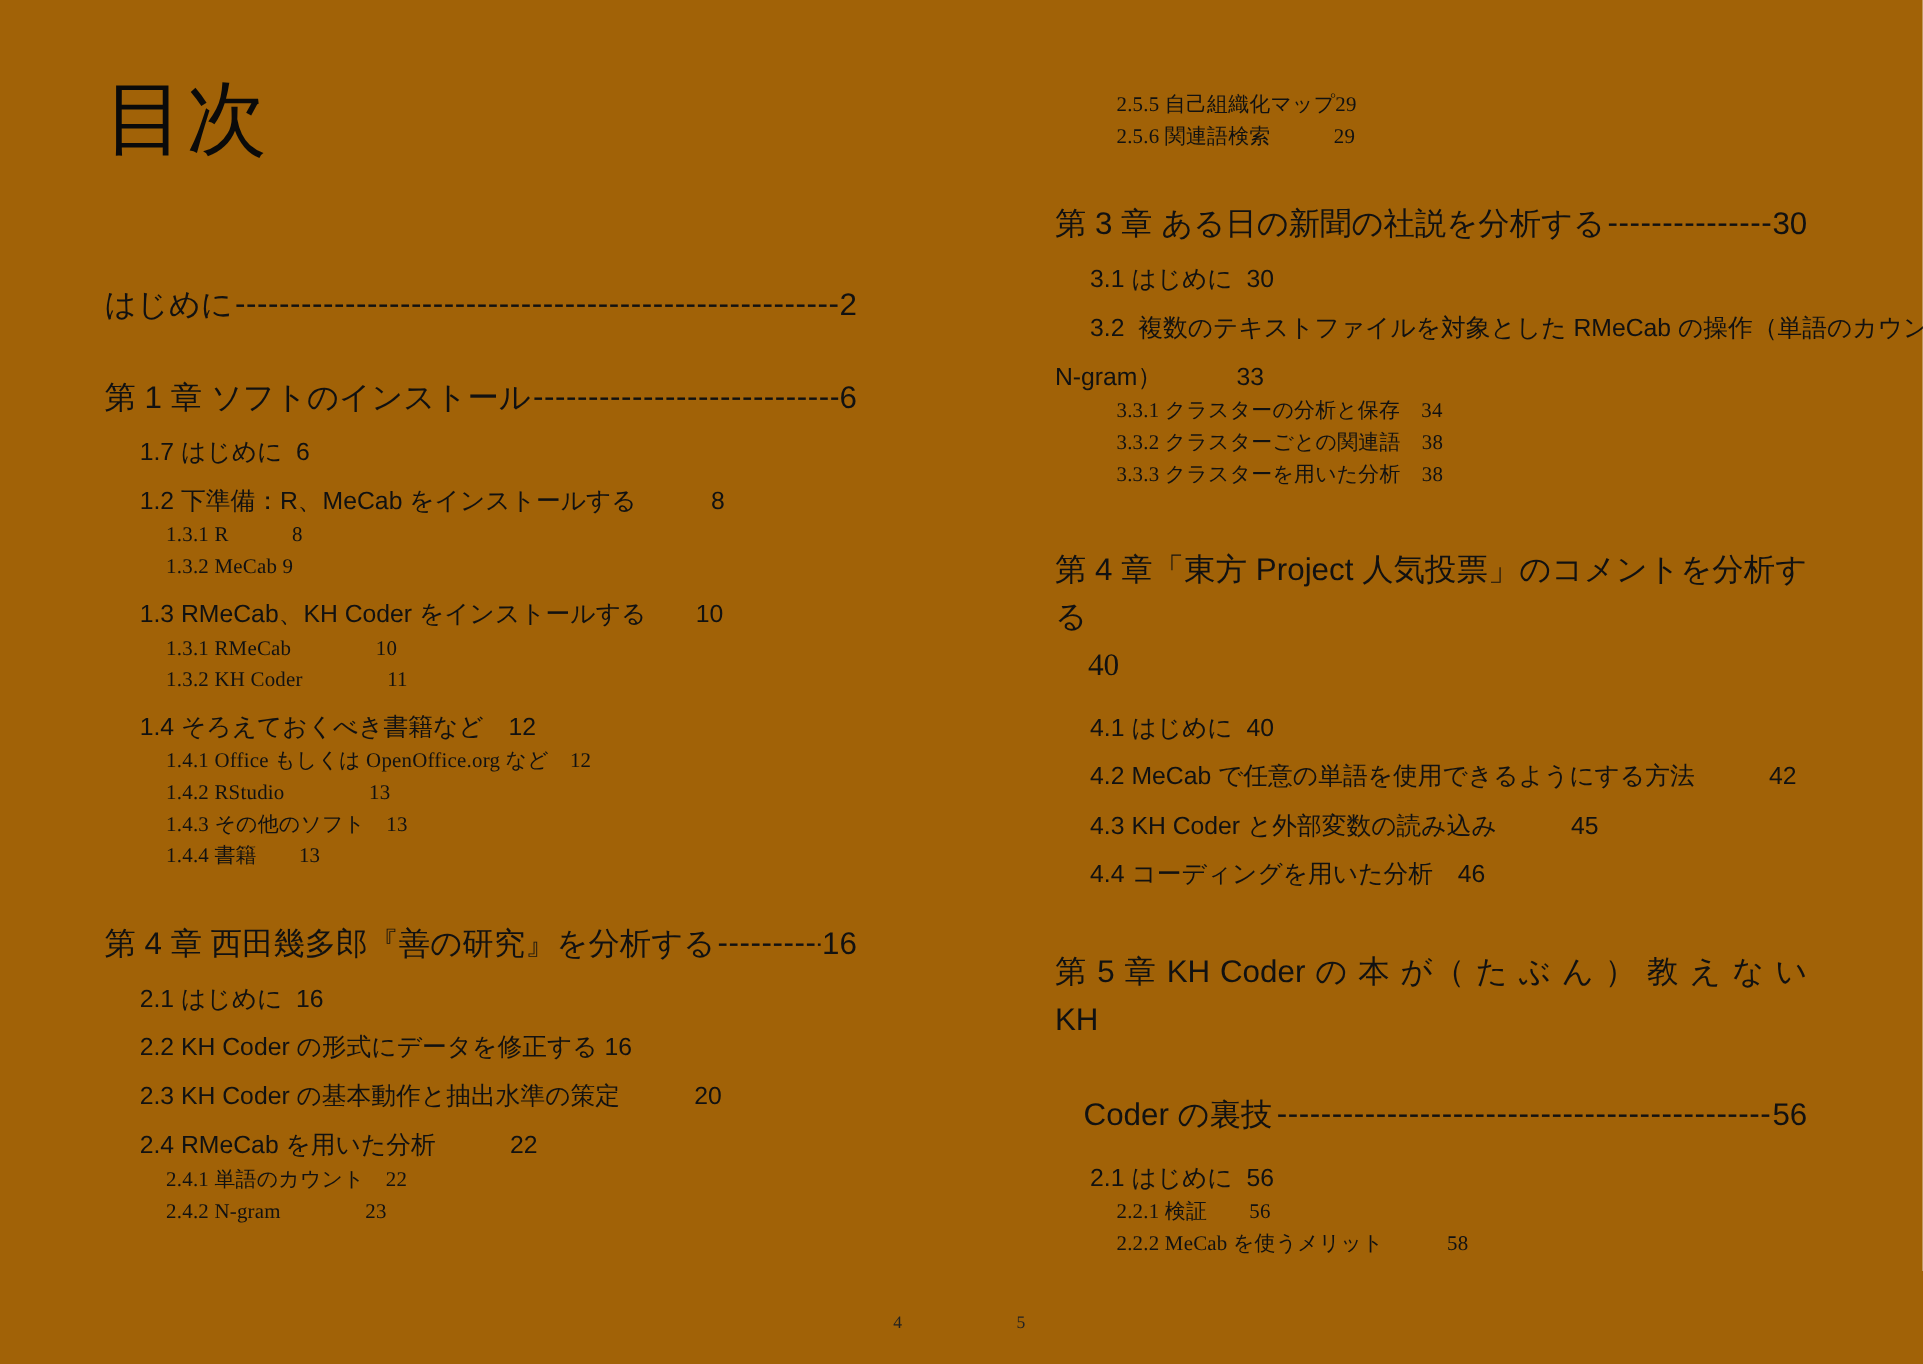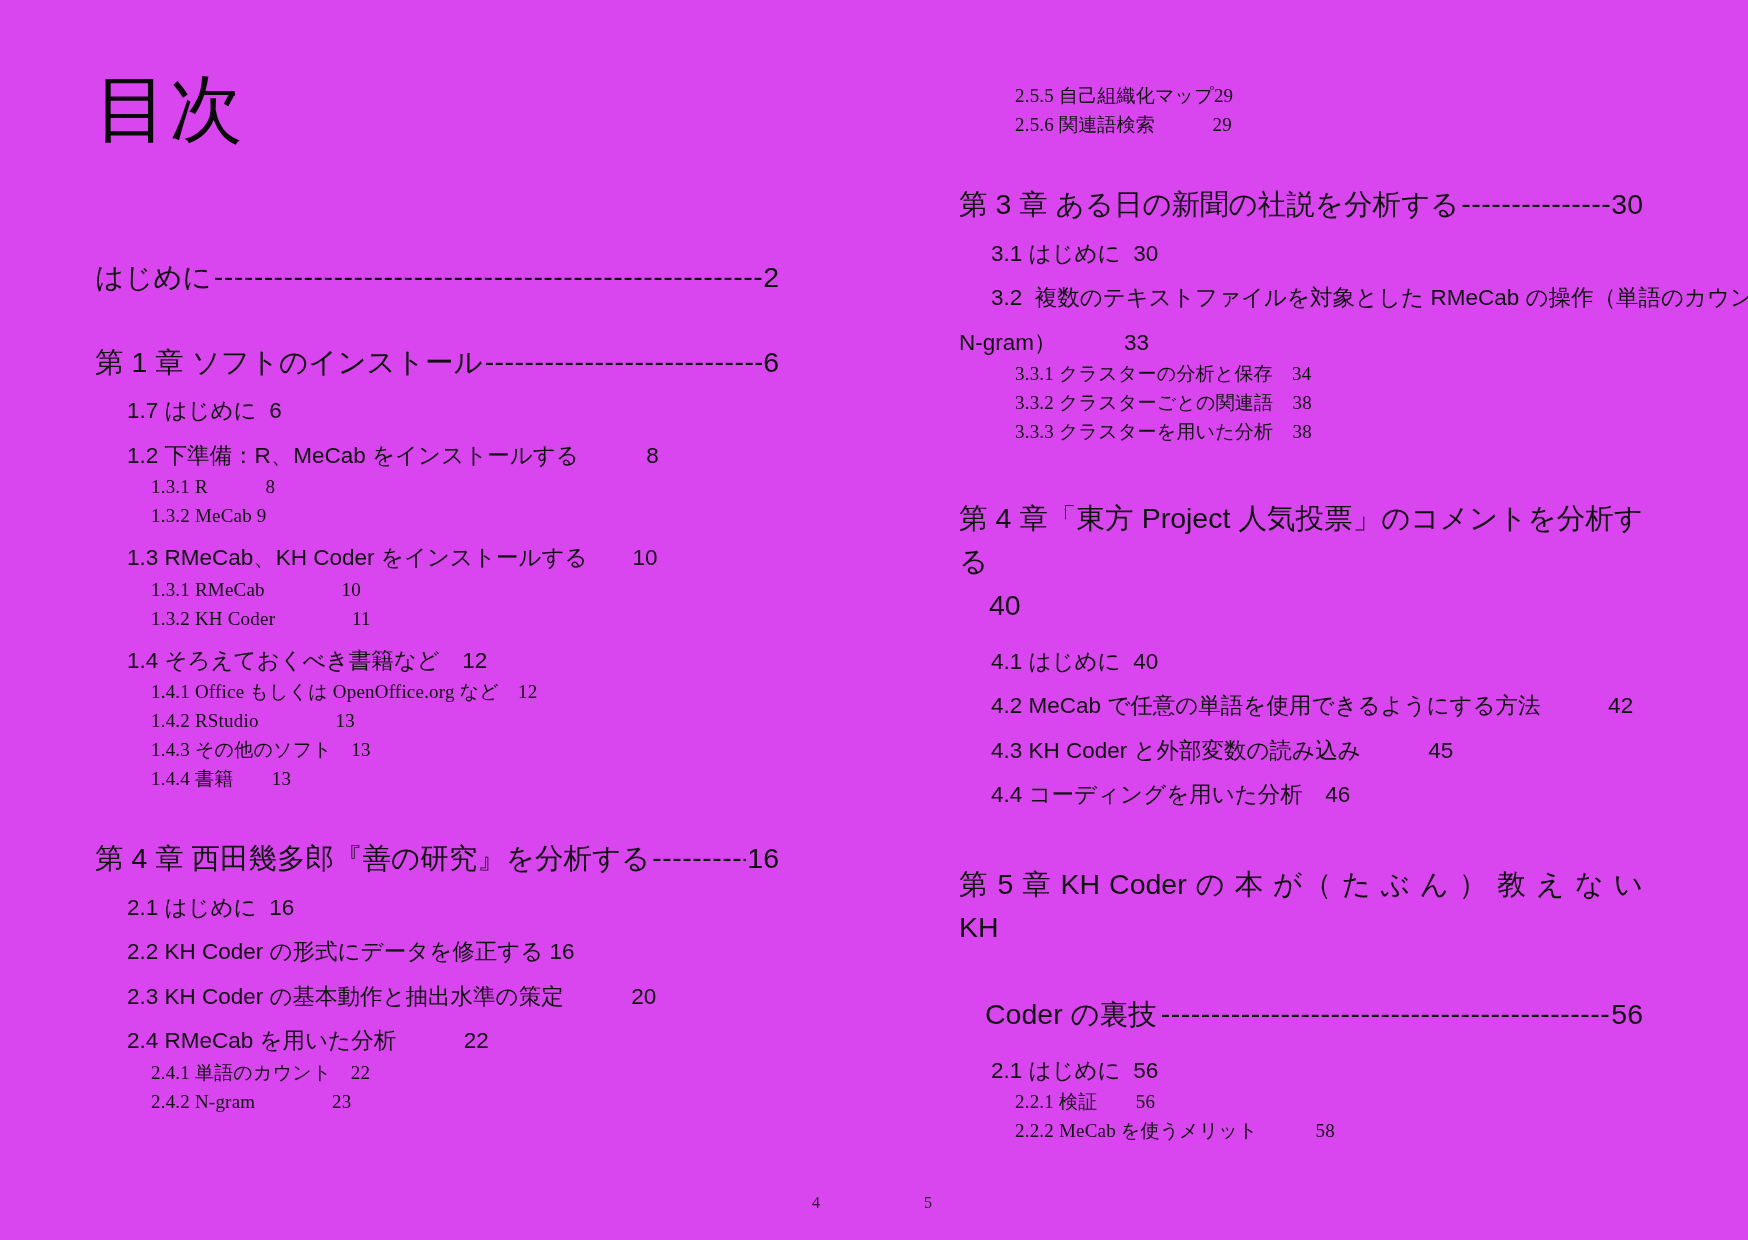--- a/index.html
+++ b/index.html
@@ -14,21 +14,21 @@
     overflow: hidden;
     font-family: "Liberation Sans", "DejaVu Sans", sans-serif;
     color: #000000;
     -webkit-font-smoothing: antialiased;
   }
 
   
   .page {
     position: absolute;
     inset: 0;
-    background: #d946ef;
+    background: #a16207;
   }
 
   .spread {
     position: absolute;
     top: 0;
     left: 0;
     width: 1748px;
     height: 1240px;
   }
 
@@ -113,21 +113,21 @@
     white-space: nowrap;
     margin-left: 4px;
     position: relative;
     top: -1px;
   }
   .lvl0-wrap .l2 .leader::before {
     content: "----------------------------------------------------------------------------------------------------";
     letter-spacing: 0.5px;
   }
   .lvl0-wrap .l2 .pg { flex: 0 0 auto; margin-top: 43px; }
-  .lvl0-wrap.noleader .l2 { padding-left: 30px; }
+  .lvl0-wrap.noleader .l2 { padding-left: 30px; font-family: Liberation Serif, serif; }
 
   
   .lvl1 {
     font-family: "Liberation Sans", "DejaVu Sans", sans-serif;
     font-size: 22.5px;
     font-weight: 400;
     line-height: 1.0;
     color: #111;
     padding-left: 32px;
     white-space: pre;

